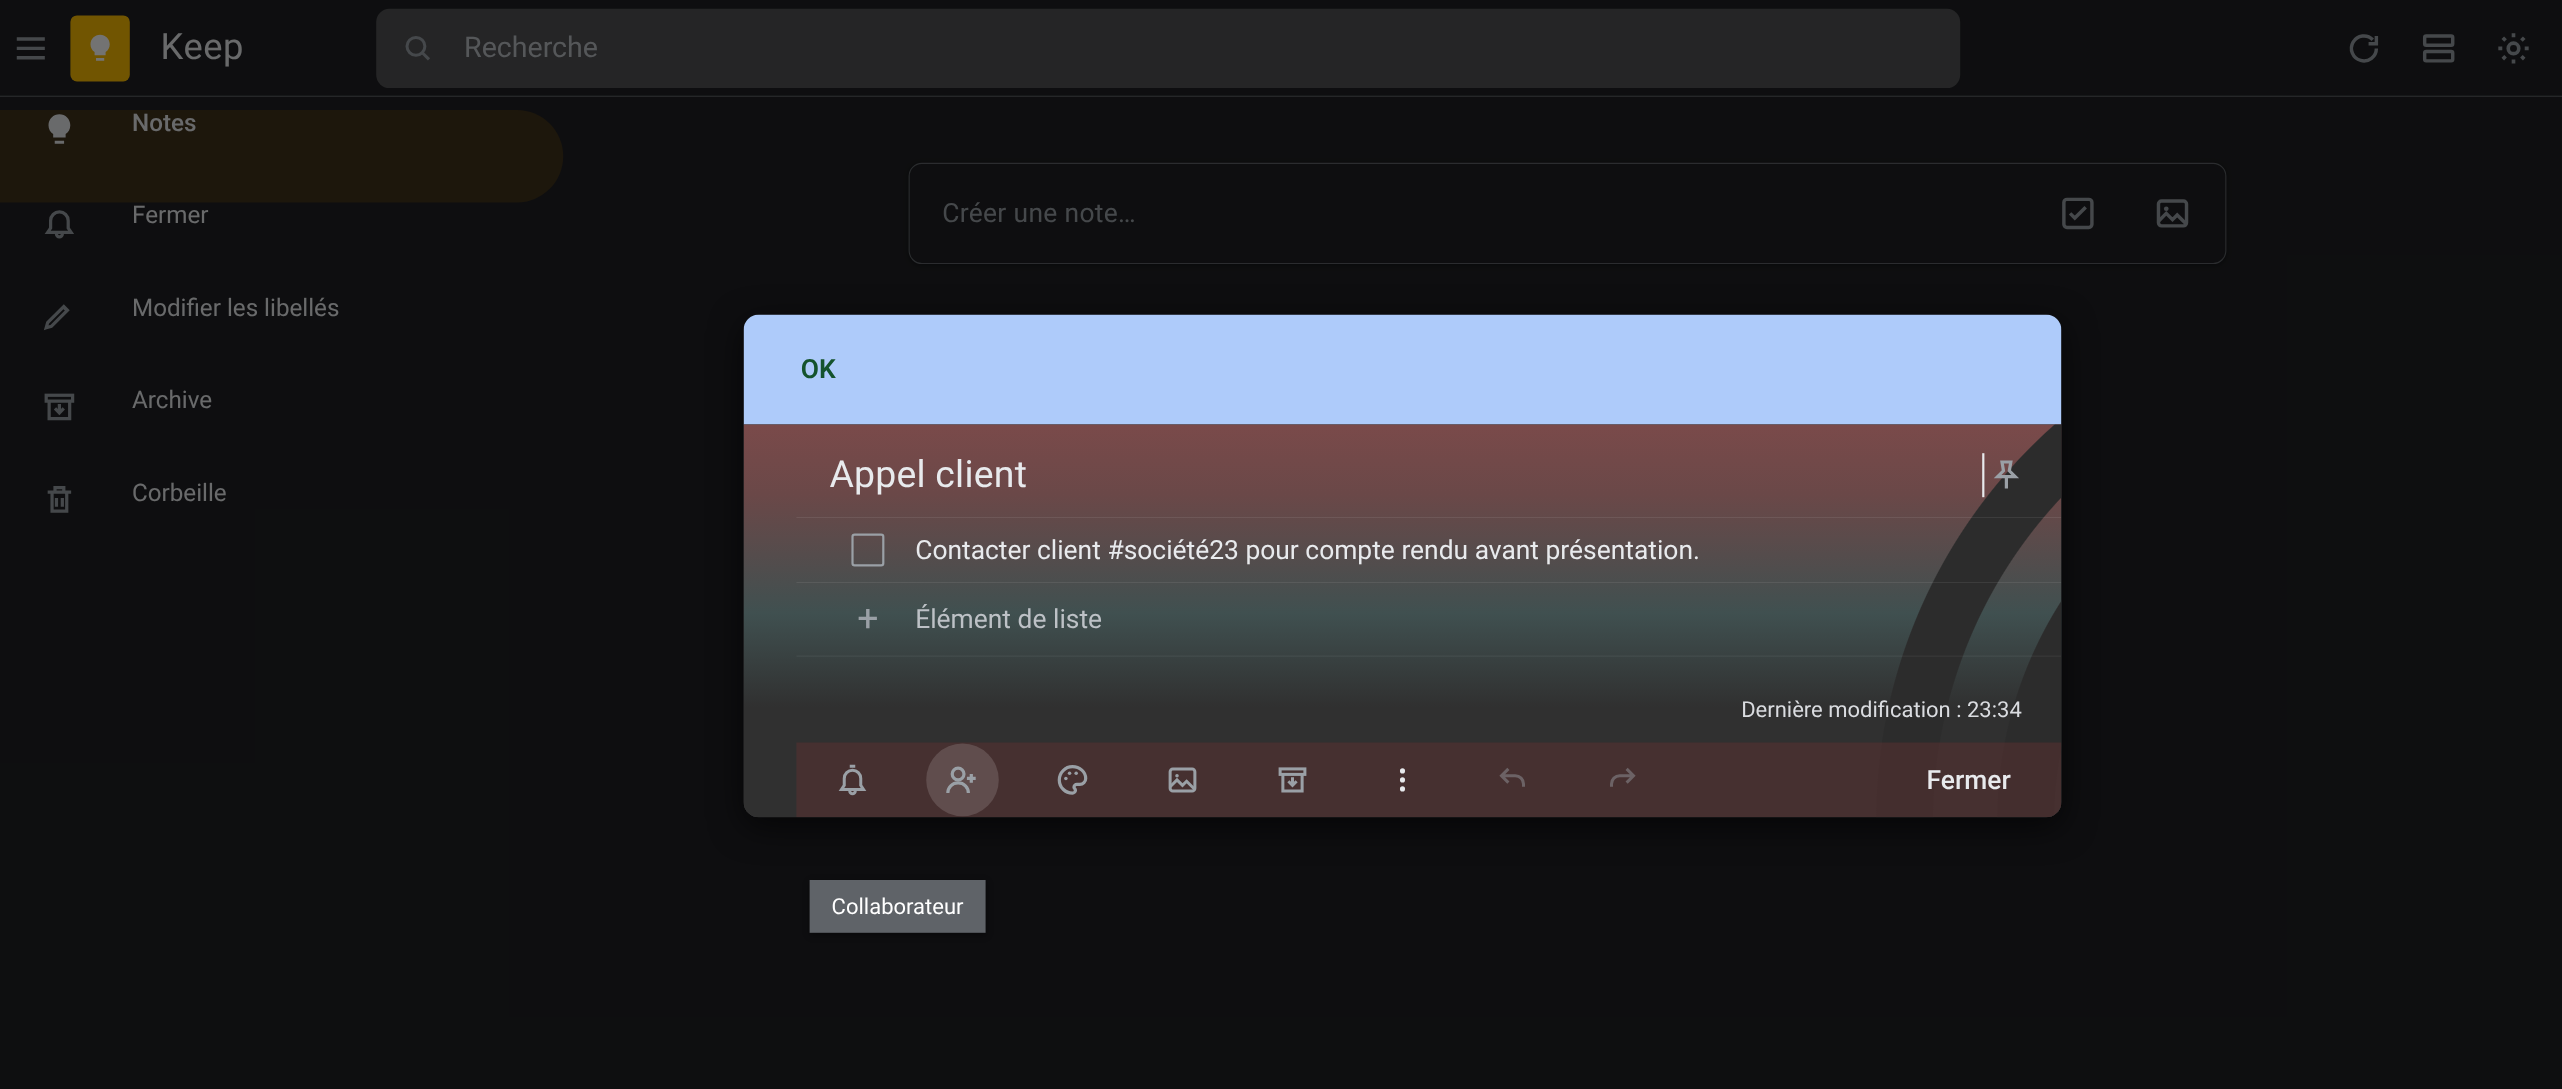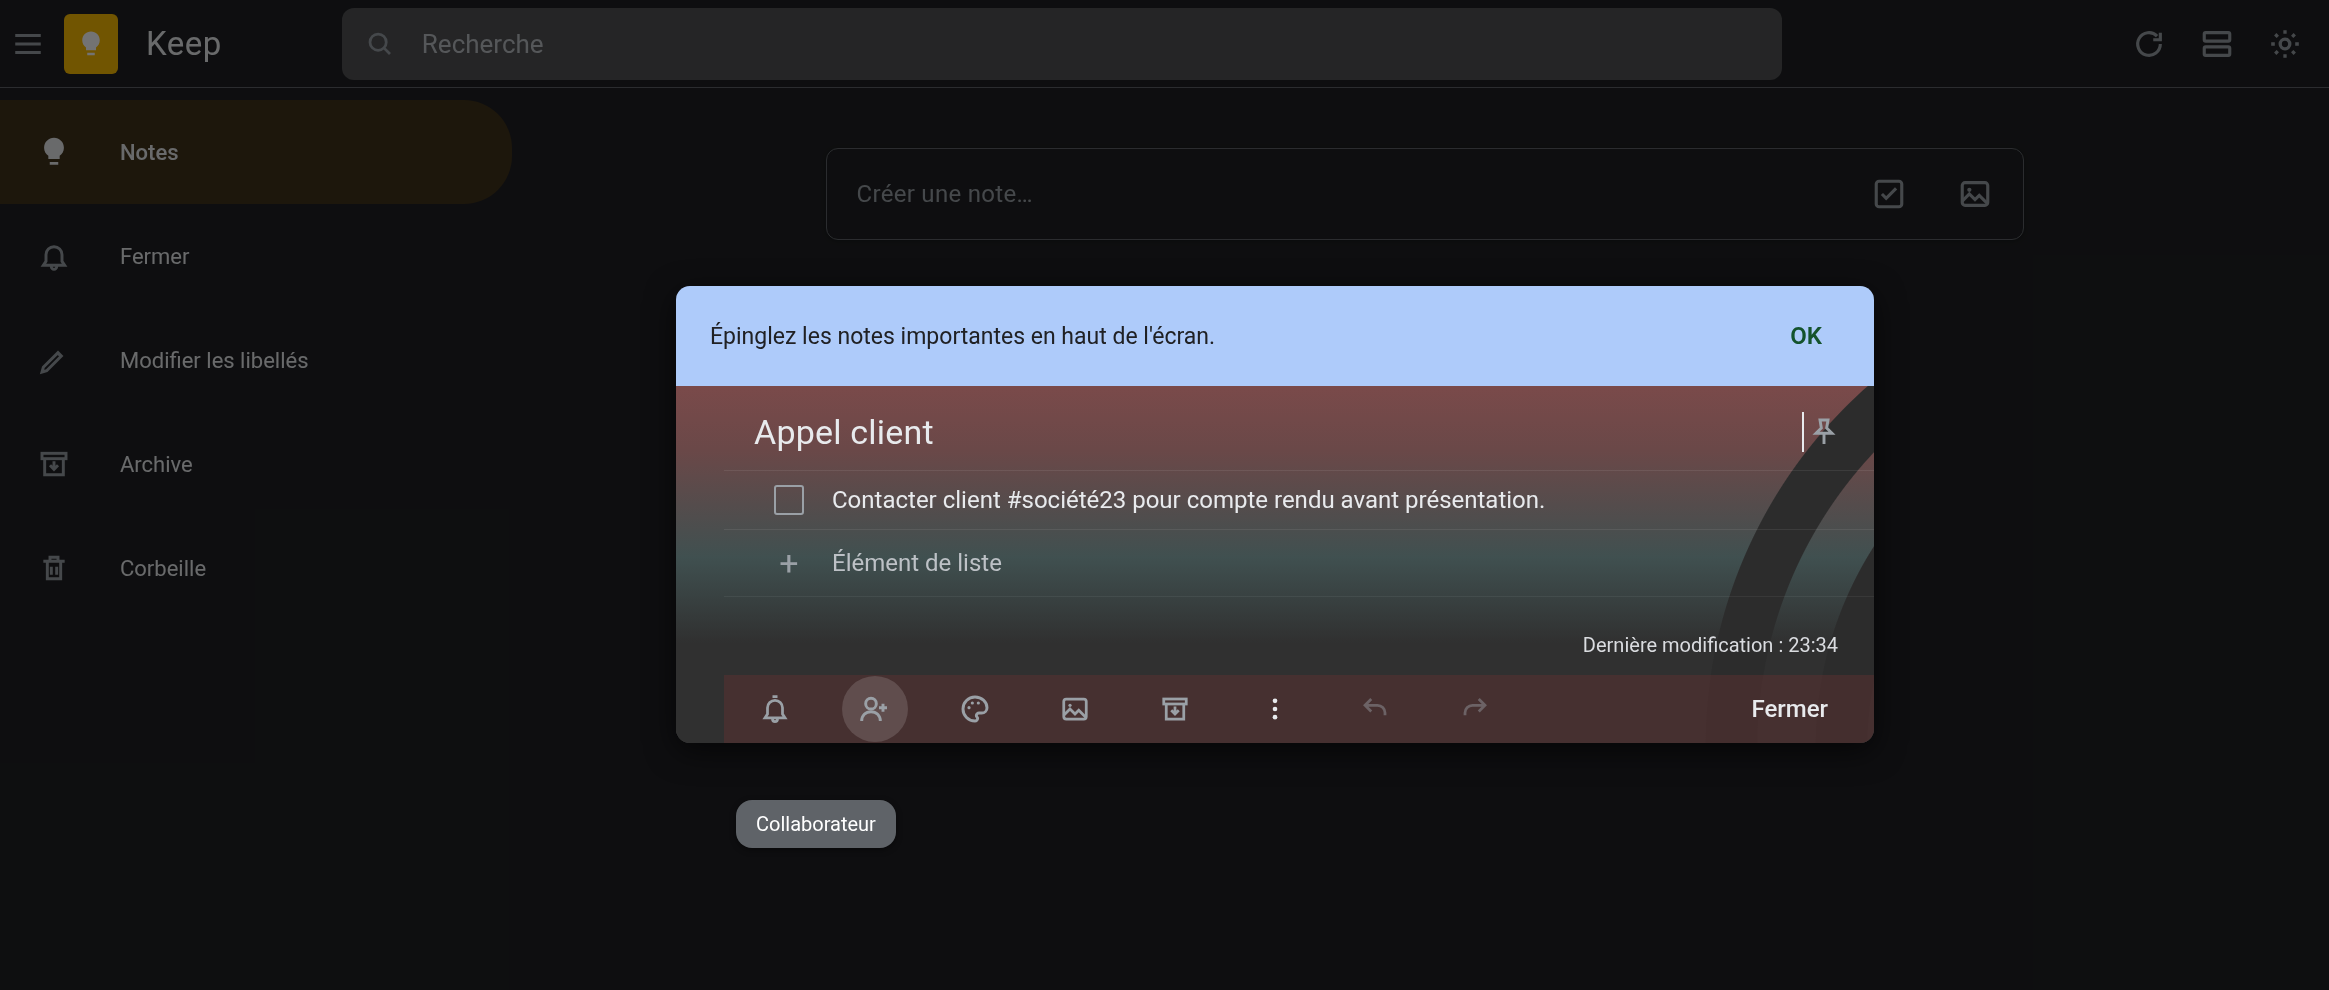--- a/index.html
+++ b/index.html
@@ -21,21 +21,21 @@
   .header .search-bar input::placeholder { color: #bdc1c6; }
   .header .right-icons { margin-left:auto; display:flex; align-items:center; gap: 28px; padding-right: 20px; }
   .header .right-icons .hicon { width:40px; height:40px; display:flex; align-items:center; justify-content:center; }
 
   svg { display:block; }
   .icon-stroke { stroke: #9aa0a6; stroke-width: 2.2; fill: none; }
 
   
   .body-area { display:flex; height: calc(100% - 88px); }
   .sidebar { width: 520px; padding-top: 12px; }
-  .side-item { height: 104px; display:flex; align-items:center; padding-left: 36px; border-radius: 0 48px 48px 0; margin-right: 8px; }
+  .side-item { height: 84px; display:flex; align-items:flex-start; padding-left: 36px; border-radius: 0 48px 48px 0; margin-right: 8px; }
   .side-item.active { background: #41331c; }
   .side-item .sicon { width: 36px; height:36px; display:flex; align-items:center; justify-content:center; margin-right: 48px; }
   .side-item .slabel { font-size: 22px; color: #e8eaed; font-weight: 500; }
   .side-item:not(.active) .slabel { font-weight: 400; }
 
   
   .main { flex:1; position:relative; padding-top: 60px; display:flex; justify-content:center; }
   .create-bar { width: 1198px; height: 92px; border: 1.5px solid #5f6368; border-radius: 12px; display:flex; align-items:center; padding: 0 30px; background:#202124; box-shadow: 0 1px 4px rgba(0,0,0,0.3); }
   .create-bar .create-text { flex:1; font-size: 24px; color: #9aa0a6; letter-spacing: 0.3px; }
   .create-bar .cb-icon { width:36px; height:36px; display:flex; align-items:center; justify-content:center; margin-left: 50px; }
@@ -88,21 +88,21 @@
   .toolbar { height: 68px; display:flex; align-items:center; padding: 0 18px; background: rgba(90,50,50,0.55); }
   .tbtn { width:66px; height:66px; display:flex; align-items:center; justify-content:center; border-radius:50%; margin-right: 34px; }
   .tbtn.active { background: rgba(255,255,255,0.14); }
   .tbtn.disabled { opacity: 0.45; }
   .toolbar .close-btn { margin-left:auto; font-size: 24px; color:#e8eaed; padding: 14px 28px; border-radius: 6px; font-weight: 500; }
 
   
   .tooltip {
     position:absolute; left: 736px; top: 800px;
     background: #5f6368; color: #fff; font-size: 20px;
-    padding: 12px 20px; border-radius: 16px;
+    padding: 12px 20px; border-radius: 0;
     z-index: 20;
     box-shadow: 0 2px 6px rgba(0,0,0,0.4);
   }
 </style>
 </head>
 <body>
 
 <div class="header">
   <div class="menu-btn">
     <svg viewBox="0 0 24 24" width="34" height="34">
@@ -210,21 +210,20 @@
       </div>
     </div>
   </div>
 </div>
 
 <div class="dim-overlay"></div>
 
 <div class="modal">
 
   <div class="hint-bar">
-    <span class="hint-text">Épinglez les notes importantes en haut de l'écran.</span>
     <span class="hint-ok">OK</span>
   </div>
 
   <div class="note-body">
 
     <div class="title-row">
       <div style="flex:1; display:flex; align-items:center;">
         <span class="title-input">Appel client</span>
           <span class="cursor"></span>
       </div>

